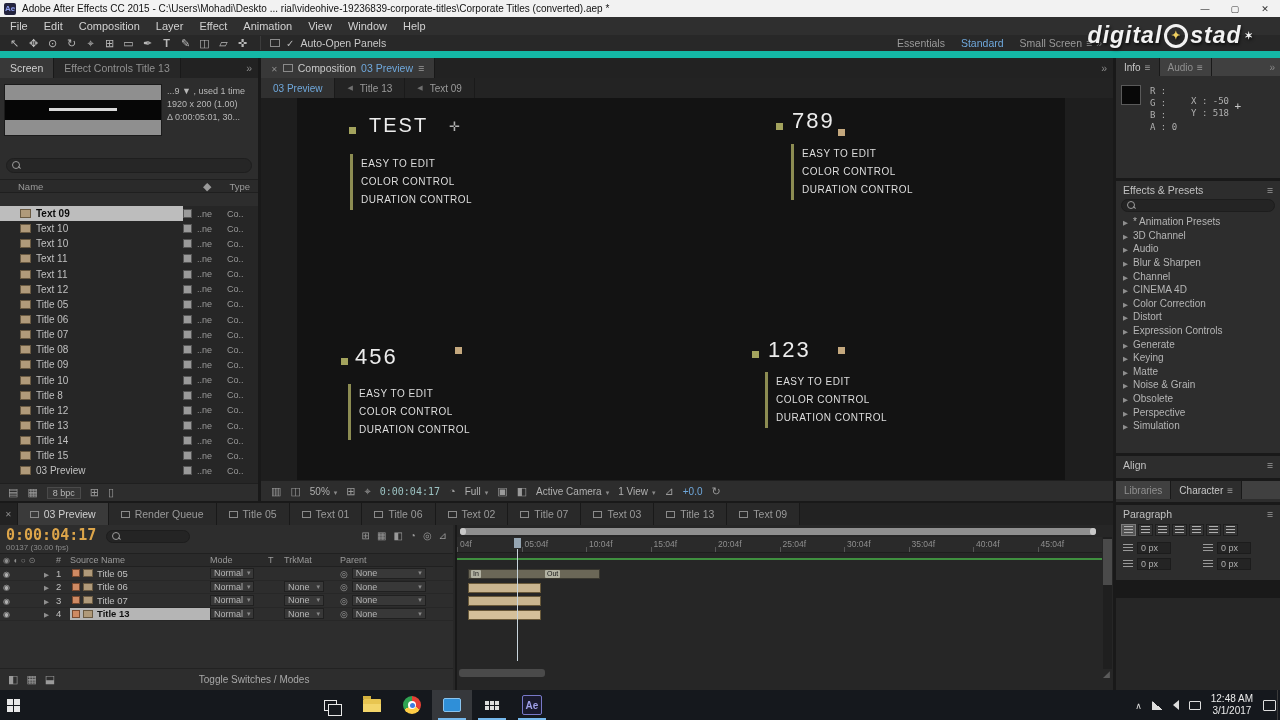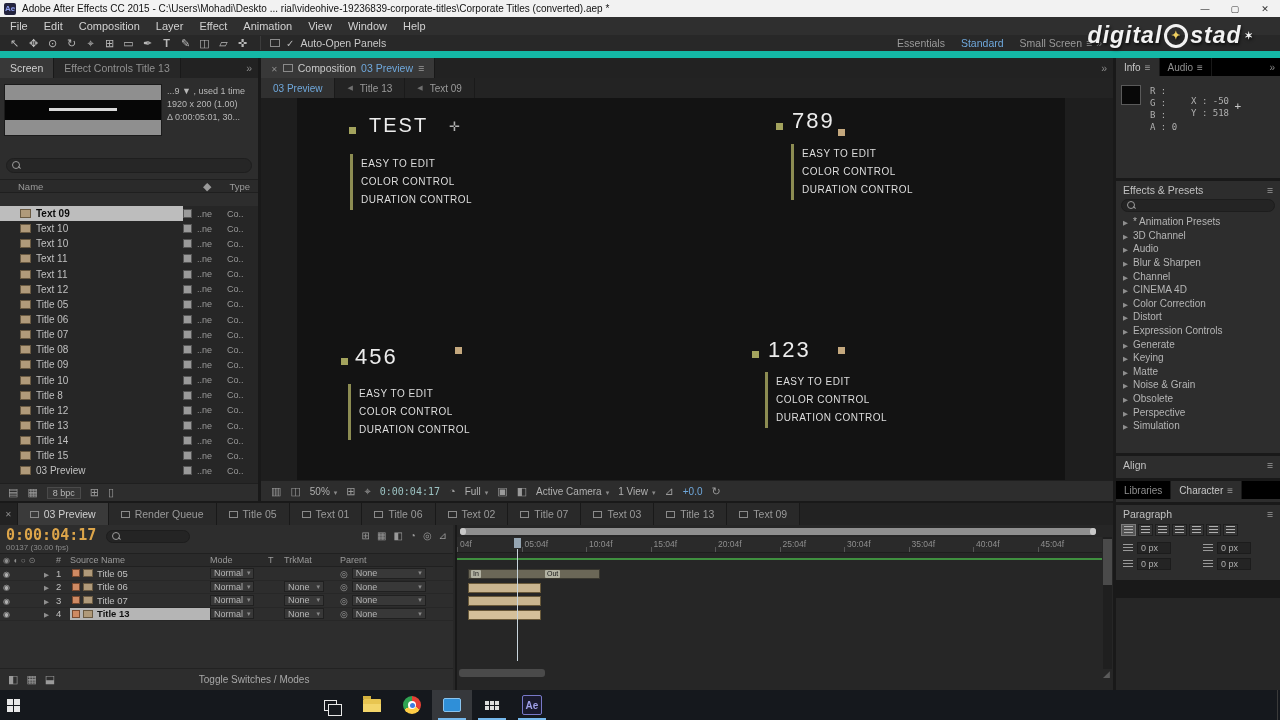--- a/index.html
+++ b/index.html
@@ -97,21 +97,21 @@
   .cb-tc{font-family:"DejaVu Sans Mono",monospace;color:#9cc3c3}
   .blue{color:#6fa8dc}
   .dd::after{content:"▾";font-size:7px;color:#8a8a8a;margin-left:4px}
   .i-snap::before{content:"▥"} .i-snap2::before{content:"◫"} .i-grid::before{content:"⊞"}
   .i-target::before{content:"⌖"} .i-roi::before{content:"▣"} .i-tgrid::before{content:"◧"}
   .i-clock::before{content:"◔"} .i-px::before{content:"⊿"} .i-reset::before{content:"↻"}
 
   
   .right-col{position:absolute;left:1116px;top:58px;width:164px;height:632px}
   .rc-sec{position:absolute;left:0;right:0;background:#2d2d2d}
-  .rc-tabs{height:18px;display:flex;align-items:center;font-size:10px;color:#8f8f8f;background:#000000}
+  .rc-tabs{height:18px;display:flex;align-items:center;font-size:10px;color:#8f8f8f;background:#404040}
   .rc-tab{padding:0 8px;height:100%;display:flex;align-items:center;gap:4px;border-right:1px solid #191919}
   .rc-tab.active{background:#2d2d2d;color:#c8c8c8}
   .rc-info{top:0;height:120px}
   .info-body{display:flex;padding:9px 5px 0}
   .swatch{width:20px;height:20px;background:#080808;border:1px solid #5a5a5a;flex:0 0 auto}
   .rgba{margin-left:9px;font-size:9px;line-height:12px;color:#b0b0b0;font-family:"DejaVu Sans Mono",monospace}
   .xy{margin-left:14px;font-size:9px;line-height:12px;color:#b0b0b0;font-family:"DejaVu Sans Mono",monospace;padding-top:10px;position:relative}
   .xy .plus{position:absolute;right:-12px;top:16px;color:#c8c8c8;font-size:11px}
   .rc-title{height:17px;display:flex;align-items:center;padding:0 7px;font-size:10.5px;color:#c0c0c0}
   .rc-title .menu-sym{margin-left:auto}
@@ -1015,16 +1015,27 @@
             <span></span>
             <span></span>
             <span></span>
             <span></span>
           </span>
         </span>
       <span class="tb-app open">
           <span class="ae-icon">Ae</span>
         </span>
     </div>
+    <div class="tb-tray">
+      <span class="tray-chev"></span>
+      <span class="tray-net"></span>
+      <span class="tray-spk"></span>
+      <span class="tray-kb"></span>
+      <div class="tray-clock">
+        <div>12:48 AM</div>
+        <div>3/1/2017</div>
+      </div>
+      <span class="tray-note"></span>
+    </div>
     <span class="show-desktop"></span>
   </div>
 
 </div>
 
 </body></html>

